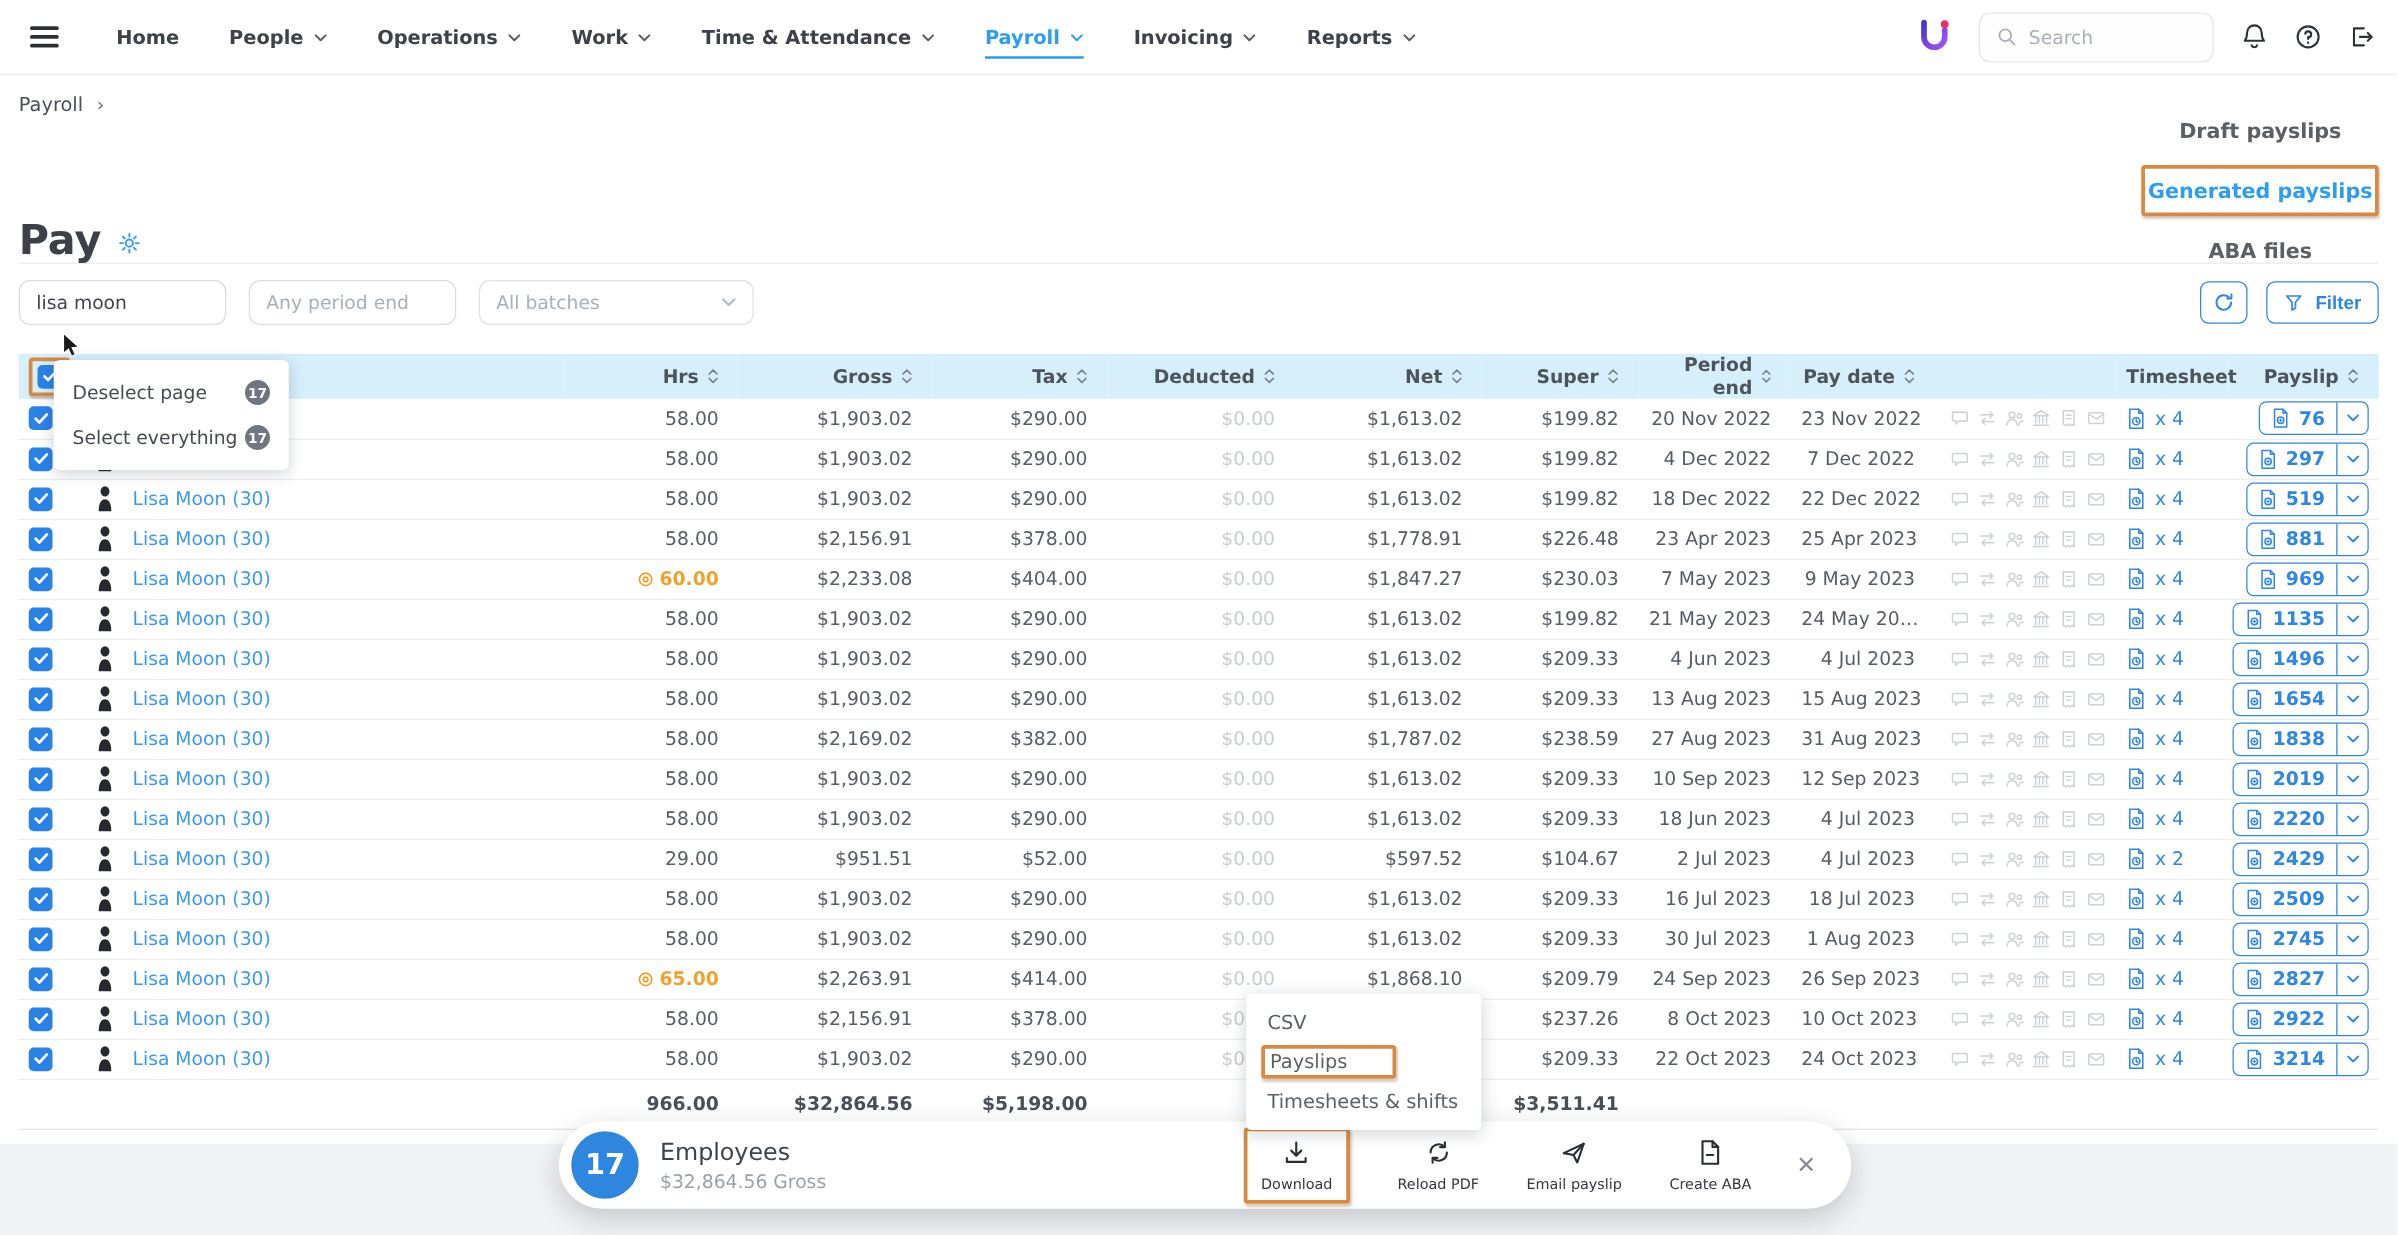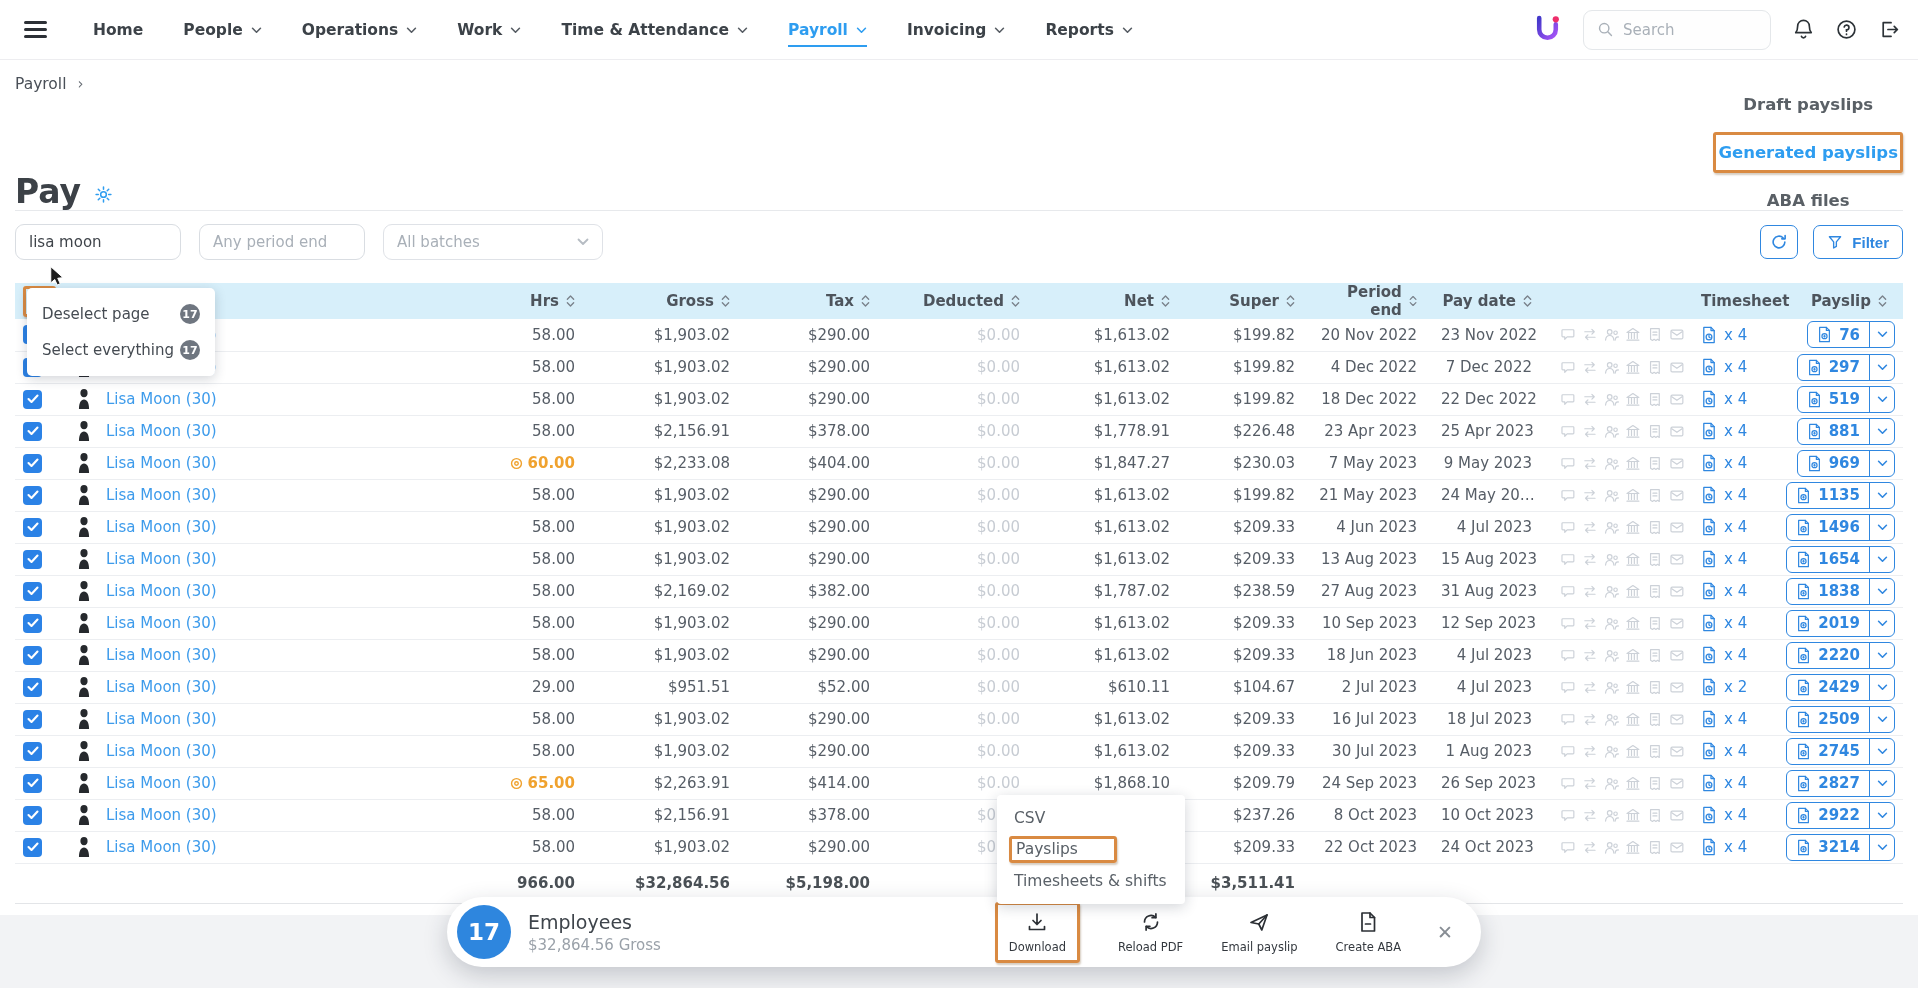--- a/index.html
+++ b/index.html
@@ -78,21 +78,21 @@
   
   .table-footer{display:flex;justify-content:space-between;align-items:center;height:46px;color:#8d939b;font-size:15.5px;position:relative;}
   .pager{position:absolute;left:50%;transform:translateX(-50%);top:7px;display:flex;gap:16px;}
   .pg{width:30px;height:30px;border-radius:6px;background:#e7eaee;color:#a7adb5;display:flex;align-items:center;justify-content:center;font-size:17px;cursor:pointer;}
   .pg.active{background:#2e86de;color:#fff;font-size:15px;font-weight:600;}
   .display-ctl{display:flex;gap:9px;align-items:center;}
   .display-ctl .n{color:#2f87e0;font-weight:600;display:flex;align-items:center;gap:5px;cursor:pointer;}
 
   
   .bottom-strip{position:absolute;left:0;right:0;top:915px;height:73px;background:#f2f3f5;z-index:1;}
-  .select-menu{position:absolute;left:27px;top:288px;width:188px;background:#fff;border-radius:5px;box-shadow:0 3px 12px rgba(30,40,60,.20);padding:8px 0;z-index:40;text-align:right;}
+  .select-menu{position:absolute;left:43px;top:288px;width:188px;background:#fff;border-radius:5px;box-shadow:0 3px 12px rgba(30,40,60,.20);padding:8px 0;z-index:40;text-align:right;}
   .sm-item{display:flex;justify-content:space-between;align-items:center;padding:8px 15px;font-size:15px;color:#454b52;cursor:pointer;}
   .badge{min-width:20px;height:20px;border-radius:10px;background:#6f7680;color:#fff;font-size:11px;font-weight:700;display:flex;align-items:center;justify-content:center;}
   .context-menu{position:absolute;left:997px;top:795px;width:188px;background:#fff;box-shadow:0 3px 14px rgba(30,40,60,.20);border-radius:4px;padding:9px 0;z-index:40;font-size:15.5px;color:#5a6168;box-sizing:border-box;}
   .cm-item{padding:5px 17px;cursor:pointer;}
   .cm-annot{display:inline-block;padding:1px 36px 2px 4px;margin:-1px 0 -1px -5px;}
 
   .action-bar{position:absolute;left:447px;top:897px;width:1034px;height:70px;background:#fff;border-radius:40px;box-shadow:0 8px 24px rgba(30,40,60,.22);display:flex;align-items:center;padding:0 28px 0 10px;z-index:30;box-sizing:border-box;}
   .ab-count{width:54px;height:54px;border-radius:50%;background:#2e86de;color:#fff;font-size:23px;font-weight:700;display:flex;align-items:center;justify-content:center;flex:none;}
   .ab-meta{margin-left:17px;}
   .ab-title{font-size:19px;color:#3e444b;}
@@ -1284,21 +1284,21 @@
         <svg class="avatar" width="18" height="22">
                   <use href="#i-avatar"></use>
                 </svg>
         <a class="name-link">Lisa Moon (30)</a>
       </span>
     </td>
     <td class="num c-hrs"><span class="hrs-val">29.00</span></td>
     <td class="num c-gross">$951.51</td>
     <td class="num c-tax">$52.00</td>
     <td class="num ded c-ded">$0.00</td>
-    <td class="num c-net">$610.11</td>
+    <td class="num c-net">$597.52</td>
     <td class="num c-super">$104.67</td>
     <td class="num c-pe">2 Jul 2023</td>
     <td class="num c-pd">4 Jul 2023</td>
     <td>
       <span class="row-ics">
         <svg width="17" height="17">
                   <use href="#i-comment"></use>
                 </svg>
         <svg width="17" height="17">
                   <use href="#i-transfer"></use>

